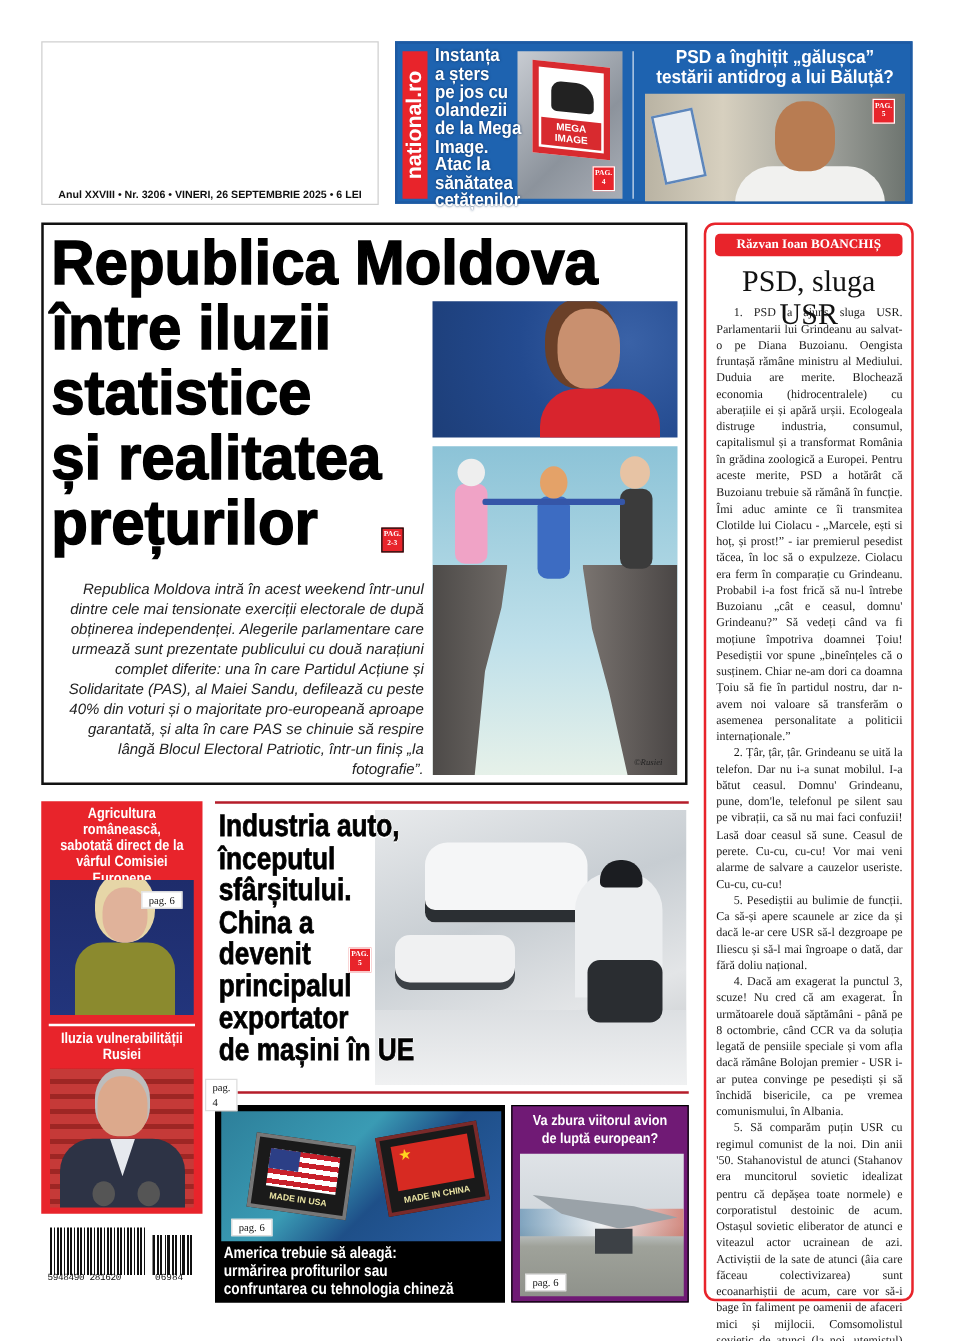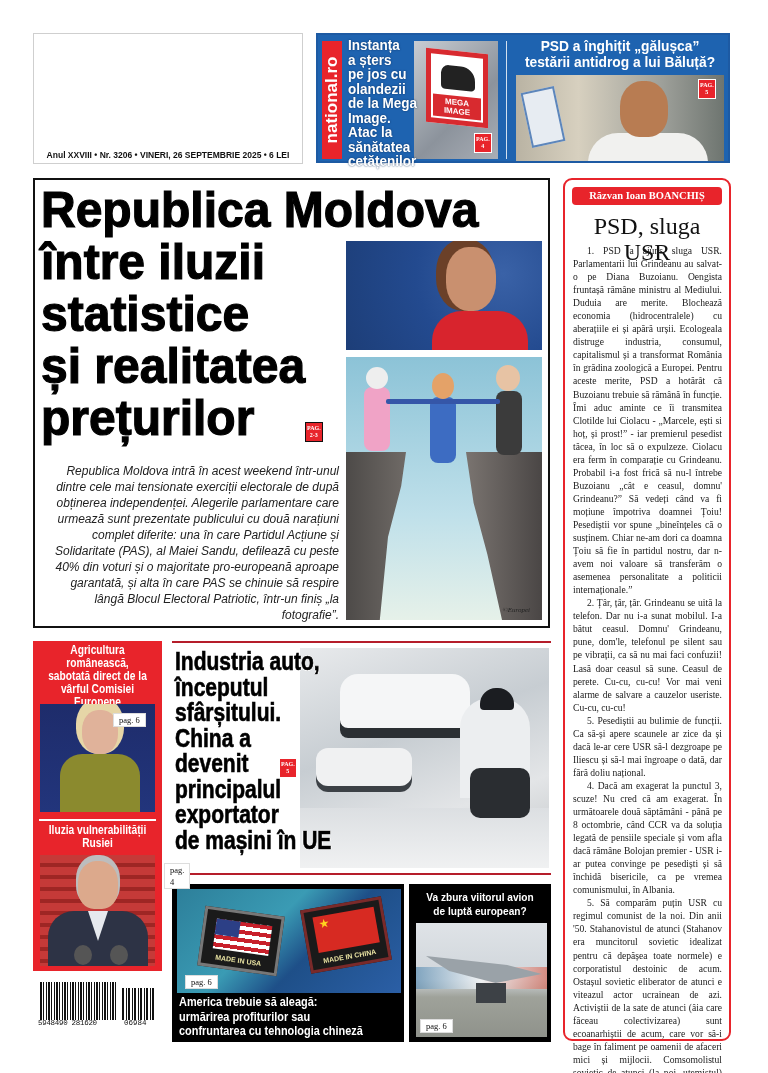--- a/index.html
+++ b/index.html
@@ -87,21 +87,21 @@
   .chips .chipA { position: absolute; left: 24px; top: 22px; width: 80px; height: 60px; background: #1a1a1a; transform: rotate(8deg); border: 3px solid #777; }
   .chips .flagUS { position: absolute; left: 10px; top: 8px; width: 56px; height: 30px; background: repeating-linear-gradient(#c8202b 0 4px, #fff 4px 8px); }
   .chips .flagUS::before { content: ""; position: absolute; left: 0; top: 0; width: 24px; height: 16px; background: #2c3f86; }
   .chips .chipA .lbl, .chips .chipB .lbl { position: absolute; left: 4px; right: 4px; bottom: 4px; font-size: 7px; color: #e8e2a2; text-align: center; font-weight: bold; }
   .chips .chipB { position: absolute; left: 128px; top: 14px; width: 82px; height: 64px; background: #1a1a1a; transform: rotate(-10deg); border: 3px solid #7a2a2a; }
   .chips .flagCN { position: absolute; left: 8px; top: 6px; width: 62px; height: 36px; background: #d72a22; }
   .chips .flagCN::before { content: "★"; position: absolute; left: 5px; top: 2px; font-size: 12px; color: #ffd21f; line-height: 1; }
   .chips .caption { position: absolute; left: 6px; top: 110px; width: 260px; color: #fff; font-weight: bold; font-size: 13px; line-height: 14.5px; transform: scaleX(0.84); transform-origin: left top; }
 
   
-  .jet { position: absolute; left: 409px; top: 884px; width: 142px; height: 158px; background: #000000; border: 1px solid #000; }
+  .jet { position: absolute; left: 409px; top: 884px; width: 142px; height: 158px; background: #701a75; border: 1px solid #000; }
   .jet .title { position: absolute; left: 4px; right: 4px; top: 5px; text-align: center; color: #fff; font-weight: bold; font-size: 11.5px; line-height: 14px; transform: scaleX(0.88); transform-origin: center top; }
   .jet .img { position: absolute; left: 6px; top: 38px; width: 131px; height: 114px; background: linear-gradient(#dfe3e7, #cfd5da 50%, #9fa29a 65%, #8f928b); overflow: hidden; }
   .jet .plane { position: absolute; left: 10px; top: 30px; width: 116px; height: 30px; background: #9aa2a8; clip-path: polygon(0 10%, 70% 40%, 100% 70%, 60% 100%, 20% 60%); }
   .jet .stand { position: absolute; left: 60px; top: 60px; width: 30px; height: 20px; background: #3d4146; }
   .jet .hangar { position: absolute; left: 0; top: 44px; width: 131px; height: 22px; background: linear-gradient(90deg, #5e8fb3, #fff 50%, #d46b5b); opacity: .7; }
 
   
   .barcode { position: absolute; left: 38px; top: 982px; width: 120px; height: 48px; }
   .barcode .bars { position: absolute; left: 2px; top: 0; width: 76px; height: 38px; background: repeating-linear-gradient(90deg, #111 0 2px, #fff 2px 3px, #111 3px 4px, #fff 4px 6px, #111 6px 7px, #fff 7px 8px); }
   .barcode .bars2 { position: absolute; left: 84px; top: 6px; width: 34px; height: 32px; background: repeating-linear-gradient(90deg, #111 0 2px, #fff 2px 4px, #111 4px 5px, #fff 5px 6px); }
@@ -164,21 +164,21 @@
   <div class="cartoon">
     <div class="cliffL"></div>
     <div class="cliffR"></div>
     <div class="fig" style="left:18px; top:30px; width:26px; height:64px; background:#f0a3c6;"></div>
     <div class="fig" style="left:20px; top:10px; width:22px; height:22px; background:#eee; border-radius:50%;"></div>
     <div class="fig" style="left:84px; top:40px; width:26px; height:66px; background:#3d6cc2;"></div>
     <div class="fig" style="left:86px; top:16px; width:22px; height:26px; background:#e4a268; border-radius:50%;"></div>
     <div class="fig" style="left:150px; top:34px; width:26px; height:64px; background:#3b3b3b;"></div>
     <div class="fig" style="left:150px; top:8px; width:24px; height:26px; background:#e7c3a4; border-radius:50%;"></div>
     <div class="fig" style="left:40px; top:42px; width:114px; height:5px; background:#3556a8; border-radius:2px;"></div>
-    <div class="sign">©Europei</div>
+    <div class="sign">©Rusiei</div>
   </div>
   <div class="h1">
     <span class="l">Republica Moldova</span>
     <span class="l">între iluzii</span>
     <span class="l">statistice</span>
     <span class="l">și realitatea</span>
     <span class="l">prețurilor</span>
   </div>
   <div class="pag dark" style="left:270px; top:242px;">
     <div>PAG.</div>

